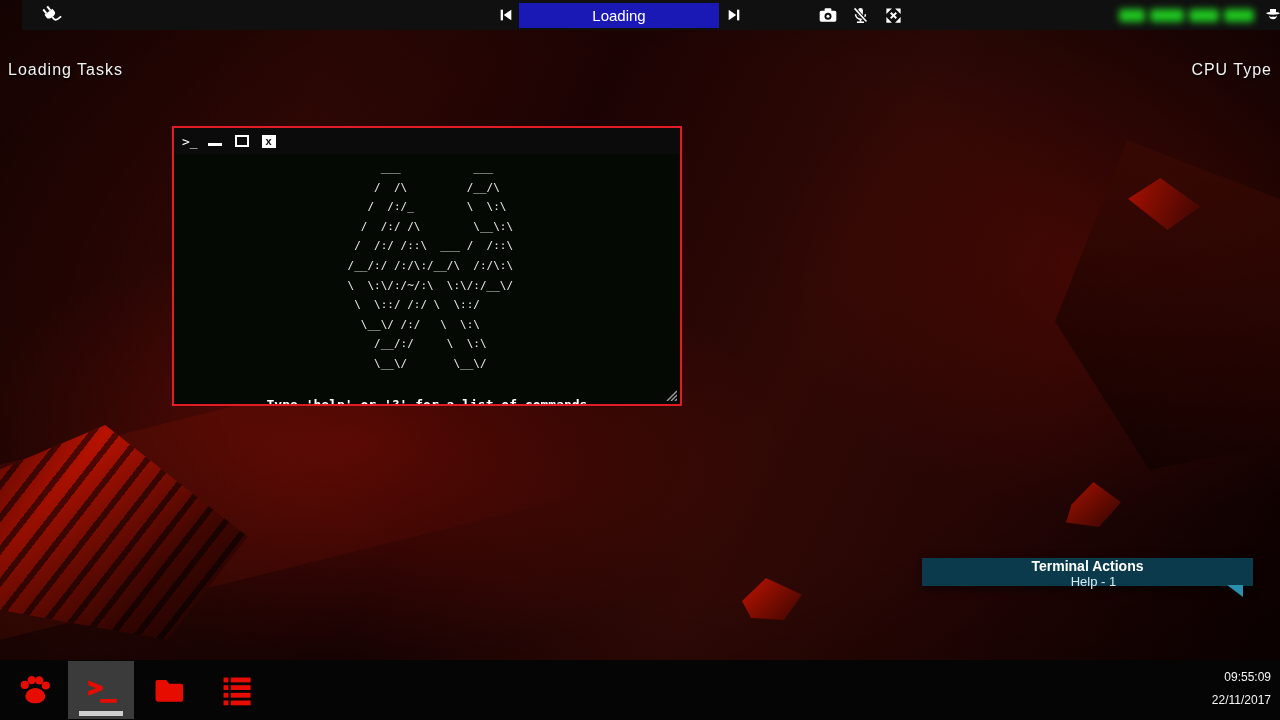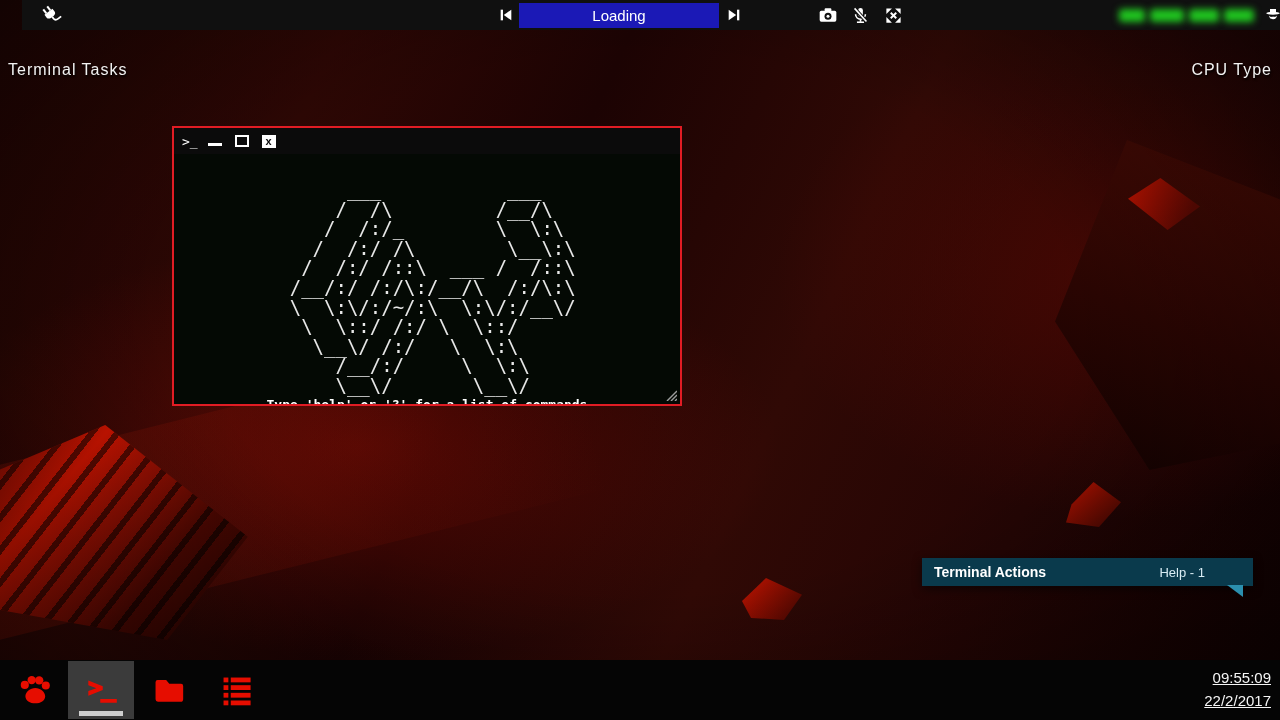--- a/index.html
+++ b/index.html
@@ -60,48 +60,48 @@
     border:2px solid #e11c24; background:#040904; z-index:20; }
   .titlebar { height:26px; background:#0b0b0b; display:flex; align-items:center; padding:0 8px; cursor:move; }
   .title-icon { font-family:"DejaVu Sans Mono", monospace; color:#fff; font-size:13px; margin-right:10px; }
   .title-text { color:#eee; font-size:14px; flex:1; }
   .win-controls { display:flex; align-items:center; gap:13px; }
   .btn-min { width:14px; height:3px; background:#fff; margin-top:6px; cursor:pointer; }
   .btn-max { width:14px; height:12px; border:2px solid #fff; cursor:pointer; }
   .btn-close { width:14px; height:13px; background:#fff; color:#0a0a0a; font-size:11px; font-weight:bold;
     display:flex; align-items:center; justify-content:center; line-height:1; cursor:pointer; }
   .term-body { position:absolute; left:0; top:26px; right:0; bottom:0; background:#040904; overflow:hidden; cursor:text; }
-  .ascii { position:absolute; left:50%; transform:translateX(-50%); top:26px;
-    font-family:"DejaVu Sans Mono", monospace; font-size:19px; line-height:19.6px;
+  .ascii { position:absolute; left:50%; transform:translateX(-50%); top:4px;
+    font-family:"DejaVu Sans Mono", monospace; font-size:11px; line-height:19.6px;
     color:#e8e8e8; white-space:pre; }
   .msg-clip { position:absolute; left:0; right:0; bottom:0; height:9px; overflow:hidden; }
   .msg { position:absolute; left:0; right:0; bottom:-8px; text-align:center;
     font-family:"DejaVu Sans Mono", monospace; font-size:13px; font-weight:bold; color:#fff; }
   .gripper { position:absolute; right:3px; bottom:3px; width:13px; height:13px; opacity:.75; cursor:nwse-resize; }
 
   
   .tooltip { position:absolute; left:922px; top:558px; width:331px; z-index:30;
     box-shadow:0 3px 10px rgba(0,0,0,.55); }
-  .tooltip-header { height:28px; background:#0a3a4c; display:flex; align-items:center; padding:0 12px; }
+  .tooltip-header { height:28px; background:#0a3a4c; display:flex; align-items:center; padding:0 12px;flex-direction:column; }
   .tooltip-title { color:#fff; font-weight:bold; font-size:14px; flex:1; }
   .tooltip-badge { color:#d8ecf3; font-size:13px; margin-right:36px;margin-left:48px; }
   .tooltip-body { background:#13677f; color:#e9f5f9; font-size:13.5px; line-height:16.5px;
     padding:10px 12px 12px 12px; min-height:74px; }
   .tooltip-tail { position:absolute; right:10px; bottom:-11px; width:0; height:0;
     border-top:12px solid #2b8fae; border-left:16px solid transparent; }
 
   
   .taskbar { position:absolute; left:0; bottom:0; width:1280px; height:60px; background:#050505; z-index:25; }
   .tb-item { position:absolute; top:1px; width:66px; height:58px; display:flex; align-items:center;
     justify-content:center; cursor:pointer; }
   .tb-item.active { background:#3b3b3b; }
   .tb-underline { position:absolute; bottom:3px; left:11px; width:44px; height:5px; background:#cfcfcf; }
   .tb-term-glyph { font-family:"DejaVu Sans Mono", monospace; font-weight:bold; font-size:25px;
     color:#e60d00; letter-spacing:-2px; -webkit-text-stroke:1.5px #e60d00; margin-top:-6px; }
-  .clock { position:absolute; right:9px; top:6px; text-align:right; color:#f5f5f5; font-size:15px; line-height:23px;text-decoration:underline; }
+  .clock { position:absolute; right:9px; top:6px; text-align:right; color:#f5f5f5; font-size:12px; line-height:23px; }
 </style>
 </head>
 <body>
 
 <div class="screen">
 
   <div class="bg">
     <div class="bg-glow1"></div>
     <div class="bg-glow2"></div>
     <div class="bg-band"></div>
@@ -185,21 +185,21 @@
       <svg width="18" height="18" viewBox="0 0 24 24" fill="#fff">
         <path d="M8 4 h8 v5 h-8 z"></path>
         <ellipse cx="12" cy="9.6" rx="9" ry="2"></ellipse>
         <path d="M7 13 a5 4.5 0 0 0 10 0 q-2.5 1.4-5 1.4 q-2.5 0-5-1.4 z"></path>
         <circle cx="9.3" cy="13.4" r="1.1" fill="#101010"></circle>
         <circle cx="14.7" cy="13.4" r="1.1" fill="#101010"></circle>
       </svg>
     </div>
   </div>
 
-  <div class="task-label left">Terminal Tasks</div>
+  <div class="task-label left">Loading Tasks</div>
   <div class="task-label right">CPU Type</div>
 
   <div class="window">
     <div class="titlebar">
       <span class="title-icon">&gt;_</span>
       <span class="win-controls">
         <span class="btn-min"></span>
         <span class="btn-max"></span>
         <span class="btn-close">x</span>
       </span>
@@ -265,17 +265,17 @@
           <rect x="7.6" y="8.6" width="14" height="3.4"></rect>
         <rect x="2.5" y="14" width="3.4" height="3.4"></rect>
           <rect x="7.6" y="14" width="14" height="3.4"></rect>
         <rect x="2.5" y="19.4" width="3.4" height="3.4"></rect>
           <rect x="7.6" y="19.4" width="14" height="3.4"></rect>
       </svg>
     </div>
 
     <div class="clock">
       <div>09:55:09</div>
-      <div>22/2/2017</div>
+      <div>22/11/2017</div>
     </div>
   </div>
 
 </div>
 
 </body></html>

